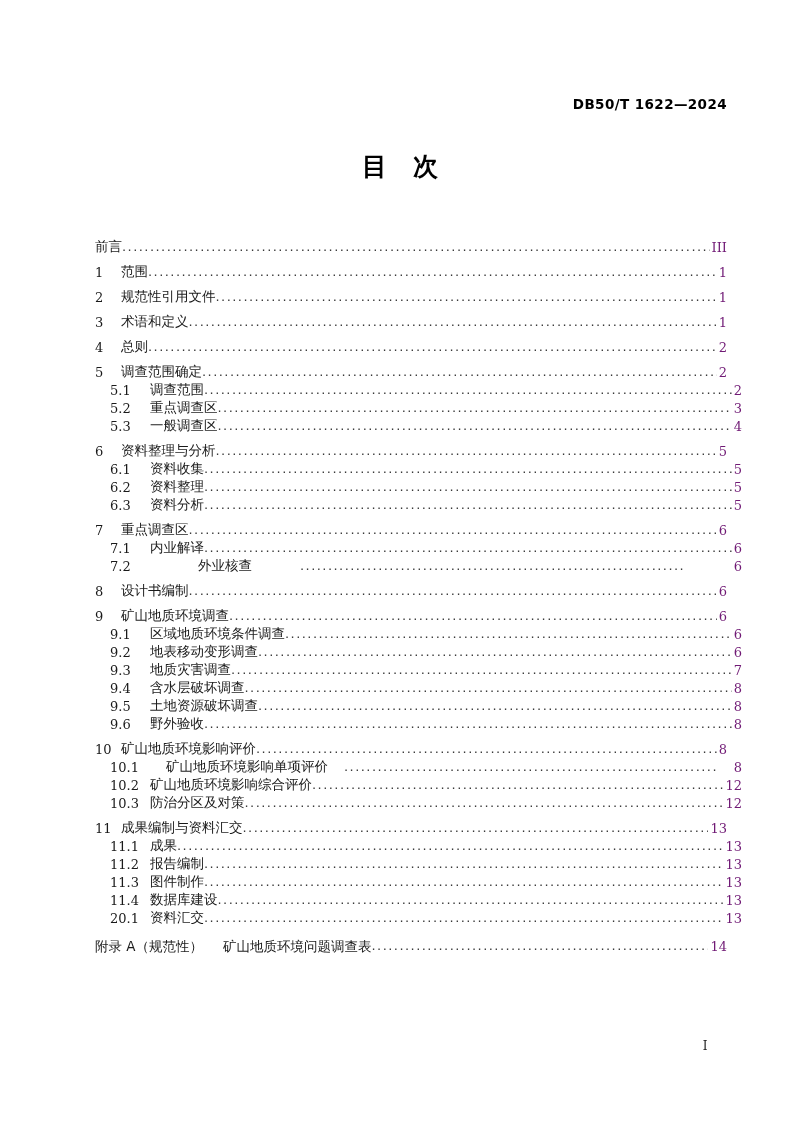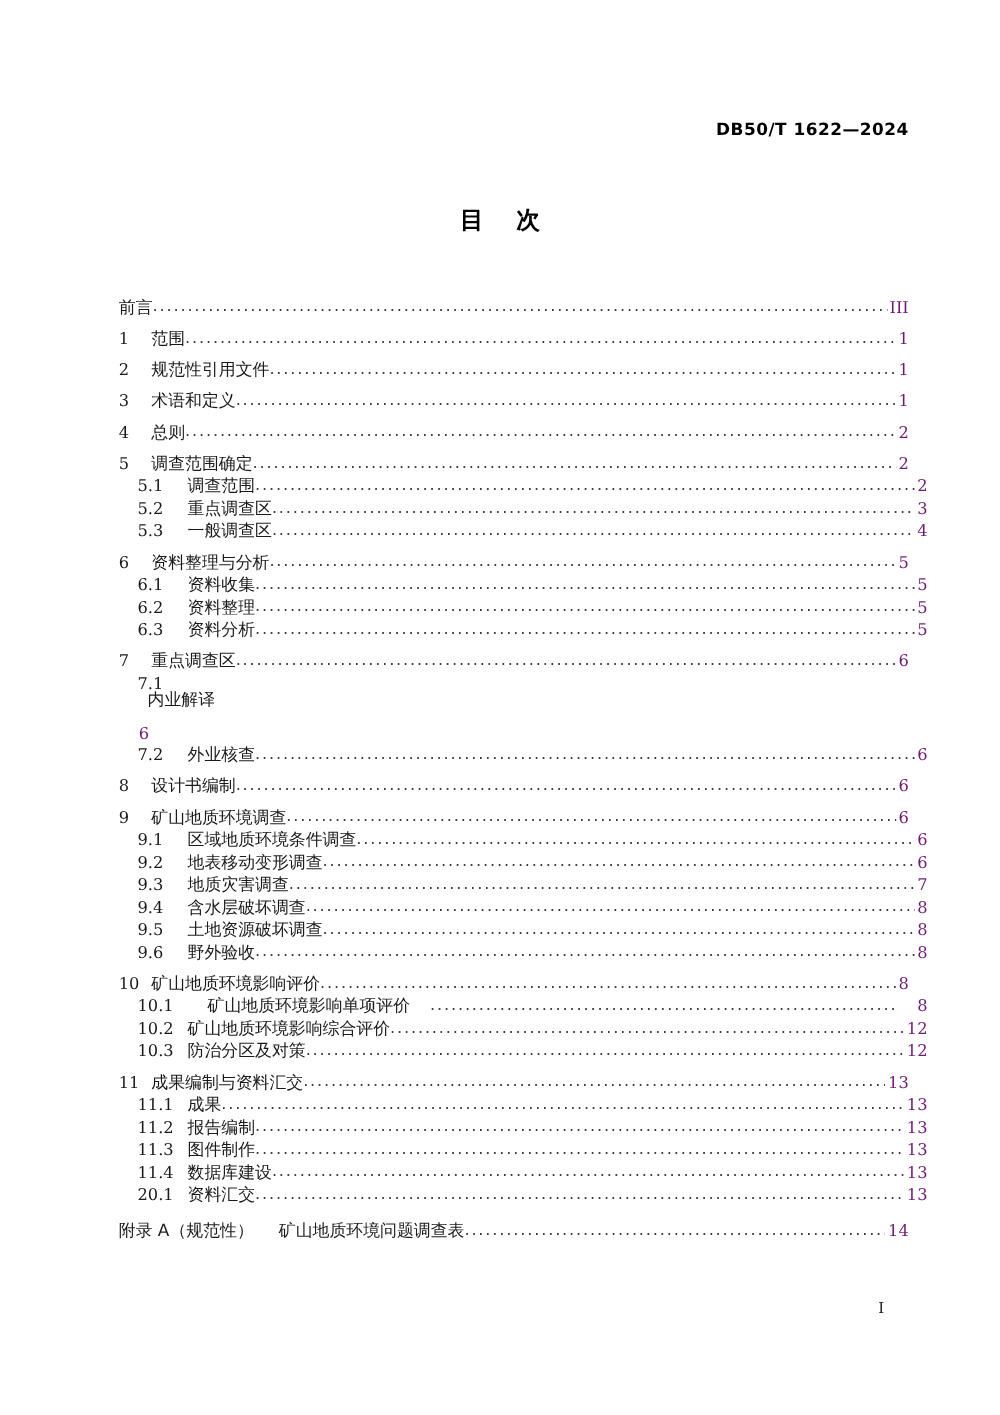--- a/index.html
+++ b/index.html
@@ -30,42 +30,42 @@
     font-size: 13.5px;
     font-weight: bold;
     letter-spacing: 0.4px;
     color: #000000;
     white-space: nowrap;
   }
 
   
   .doc-title {
     position: absolute;
-    top: 163px;
+    top: 150px;
     left: 0;
     width: 800px;
     text-align: center;
     font-family: "DejaVu Sans", "Liberation Sans", sans-serif;
-    font-size: 19px;
+    font-size: 25px;
     font-weight: bold;
     color: #000000;
   }
   .doc-title .gap { display: inline-block; width: 26px; }
 
   
   .toc {
     position: absolute;
     top: 240px;
     left: 95px;
     width: 632px;
   }
 
   .toc-row {
     display: flex;
-    align-items: flex-start;
+    align-items: flex-end;
     width: 100%;
     font-size: 13px;
     line-height: 1;
     color: #1a1a1a;
     white-space: nowrap;
   }
 
   
   .toc-row.lvl1 { margin-top: 11.5px; }
   .toc-row.lvl2 { margin-top: 4.5px; }
@@ -228,27 +228,27 @@
         <span class="toc-label">资料分析</span>
         <span class="toc-dots"></span>
         <span class="toc-page">5</span>
       </div>
       <div class="toc-row lvl1" style="margin-top: 11.5px;">
         <span class="toc-num">7</span>
         <span class="toc-label">重点调查区</span>
         <span class="toc-dots"></span>
         <span class="toc-page">6</span>
       </div>
-      <div class="toc-row lvl2" style="margin-top: 4.5px; flex-direction: column;">
+      <div class="toc-row lvl2" style="margin-top: 4.5px;">
         <span class="toc-num">7.1</span>
         <span class="toc-label">内业解译</span>
         <span class="toc-dots"></span>
         <span class="toc-page">6</span>
       </div>
-      <div class="toc-row lvl2" style="margin-top: 4.5px;">
+      <div class="toc-row lvl2" style="margin-top: 4.5px; gap: 48px;">
         <span class="toc-num">7.2</span>
         <span class="toc-label">外业核查</span>
         <span class="toc-dots"></span>
         <span class="toc-page">6</span>
       </div>
       <div class="toc-row lvl1" style="margin-top: 11.5px;">
         <span class="toc-num">8</span>
         <span class="toc-label">设计书编制</span>
         <span class="toc-dots"></span>
         <span class="toc-page">6</span>

